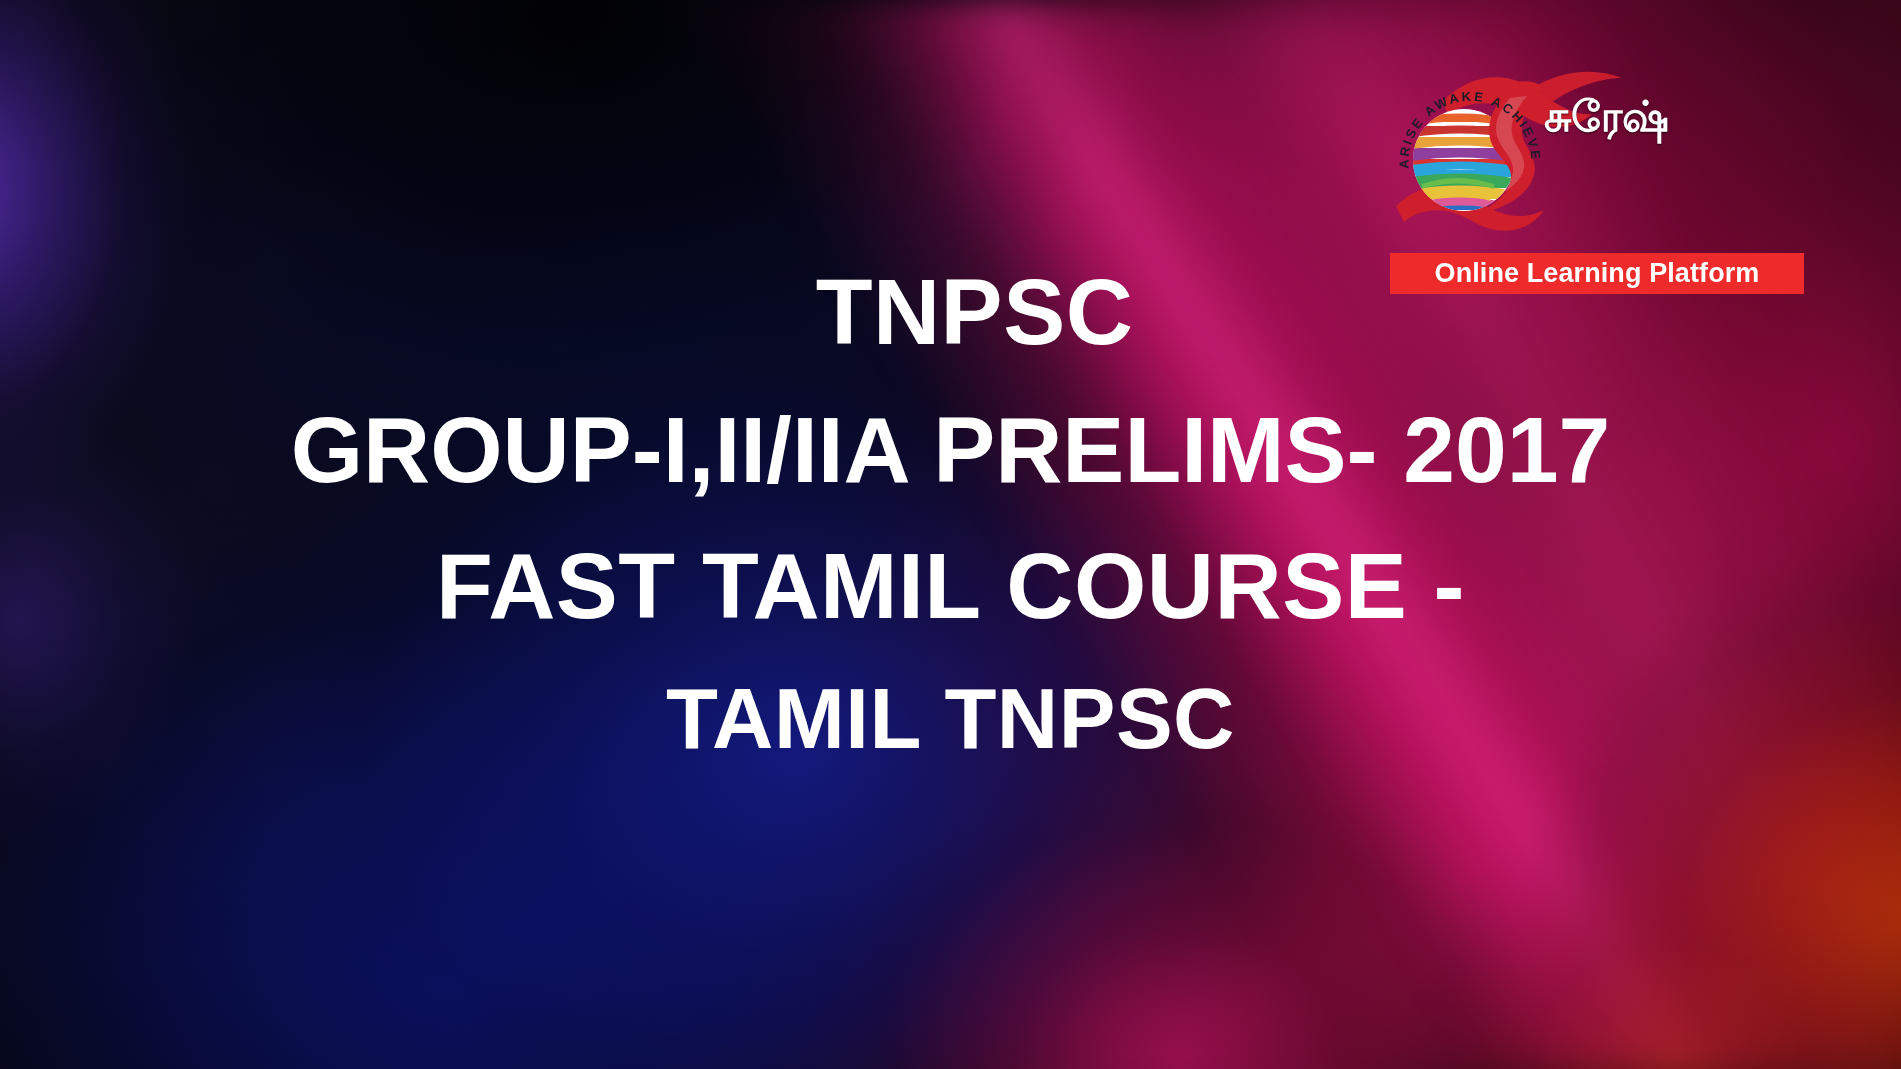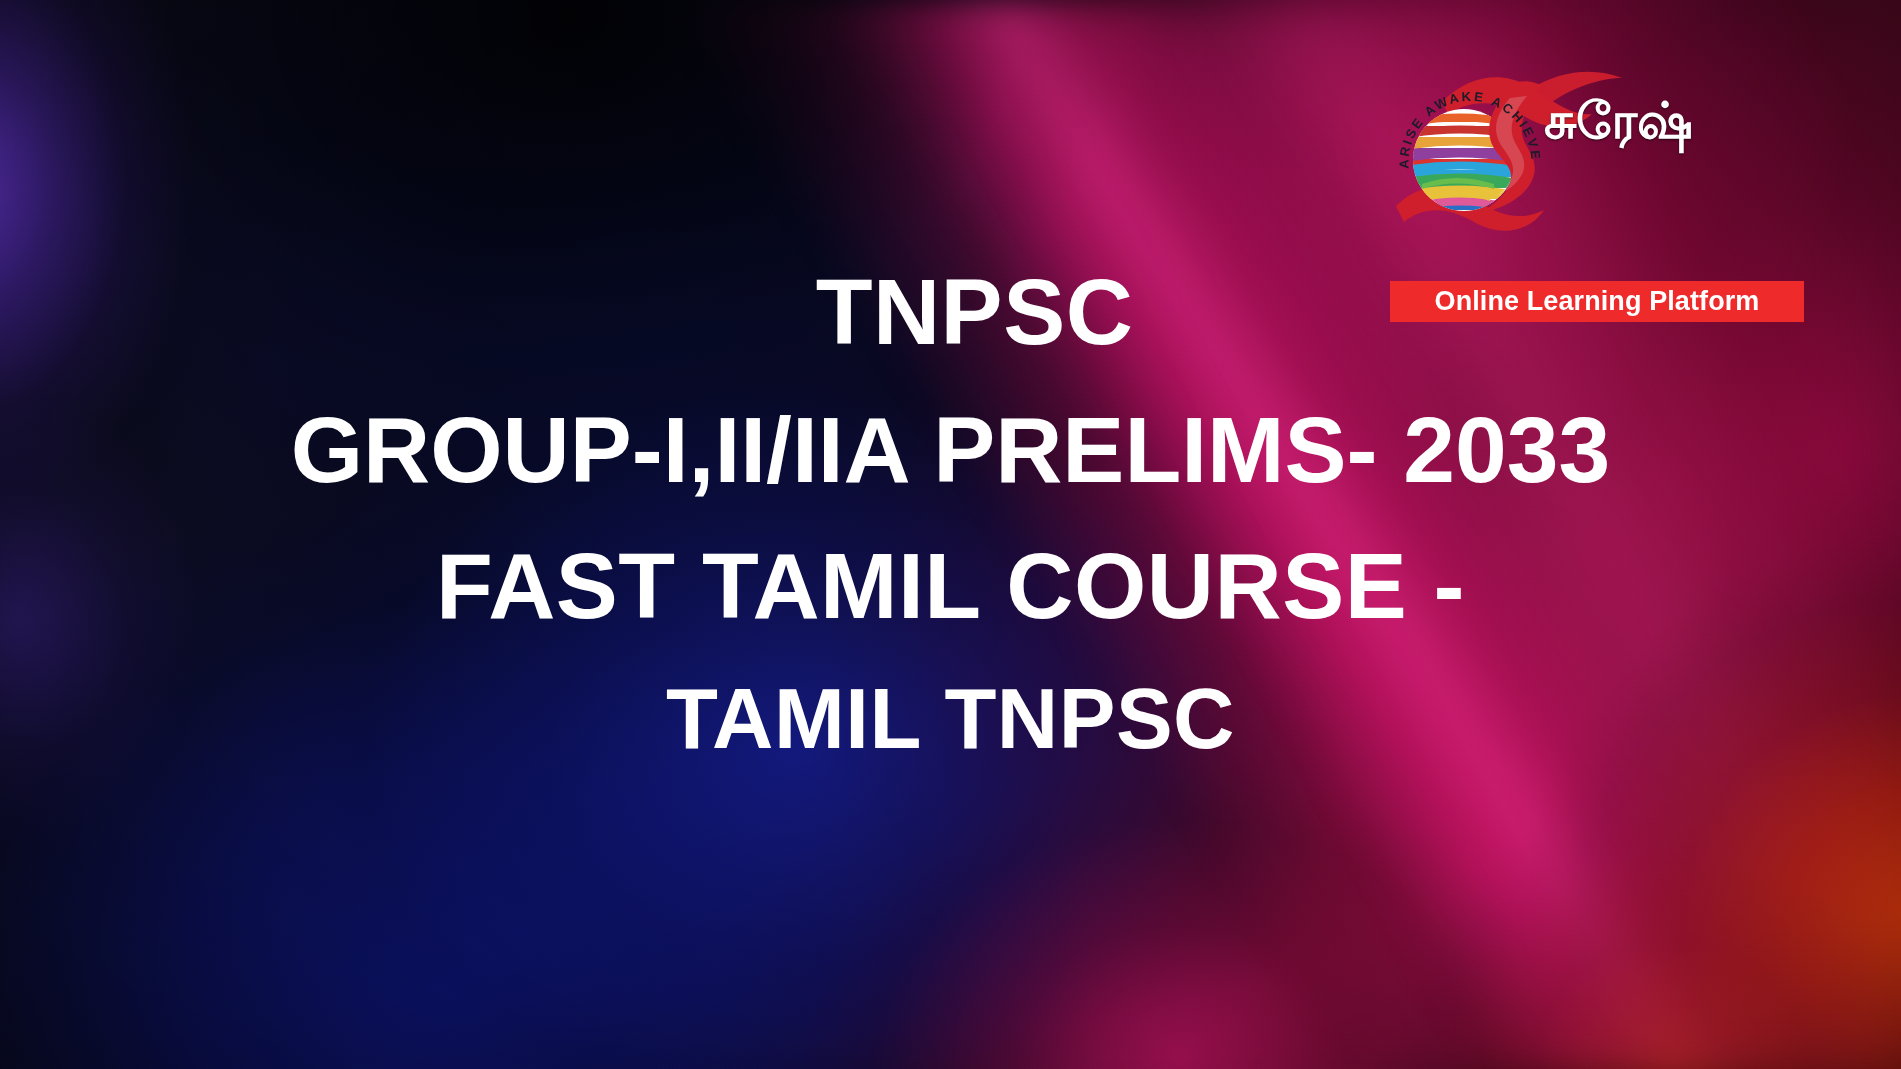--- a/index.html
+++ b/index.html
@@ -177,33 +177,33 @@
     width:426px; height:190px;
   }
   .logo-ribbon-svg { position:absolute; left:0; top:0; }
   .logo-tamil {
     position:absolute;
     left:158px; top:37px;
     width:270px;
     color:#ffffff;
     font-family:"Liberation Sans", sans-serif;
     font-weight:700;
-    font-size:50px;
+    font-size:42px;
     line-height:1.07;
     letter-spacing:-0.5px;
     text-shadow:0 1px 2px rgba(0,0,0,.65);
     white-space:nowrap;
   }
   .logo-tamil span { display:block; }
   .logo-banner {
     position:absolute;
     left:4px; top:195px;
     width:414px; height:41px;
     background:#ee2a2b;
-    display:flex; align-items:center; justify-content:center;margin-top:28px;
+    display:flex; align-items:center; justify-content:center;
   }
   .logo-banner-text {
     color:#ffffff;
     font-family:"Liberation Sans", sans-serif;
     font-weight:700;
     font-size:27px;
     letter-spacing:.1px;
     white-space:nowrap;
   }
 
@@ -317,18 +317,18 @@
       </div>
     </div>
 
     <div class="logo-banner">
       <span class="logo-banner-text">Online Learning Platform</span>
     </div>
   </div>
 
   <div id="title-block">
     <span class="title-line tl-1">TNPSC</span>
-    <span class="title-line tl-2">GROUP-I,II/IIA PRELIMS- 2033</span>
+    <span class="title-line tl-2">GROUP-I,II/IIA PRELIMS- 2017</span>
     <span class="title-line tl-3">FAST TAMIL COURSE -</span>
     <span class="title-line tl-4">TAMIL TNPSC</span>
   </div>
 
 </div>
 
 </body></html>

